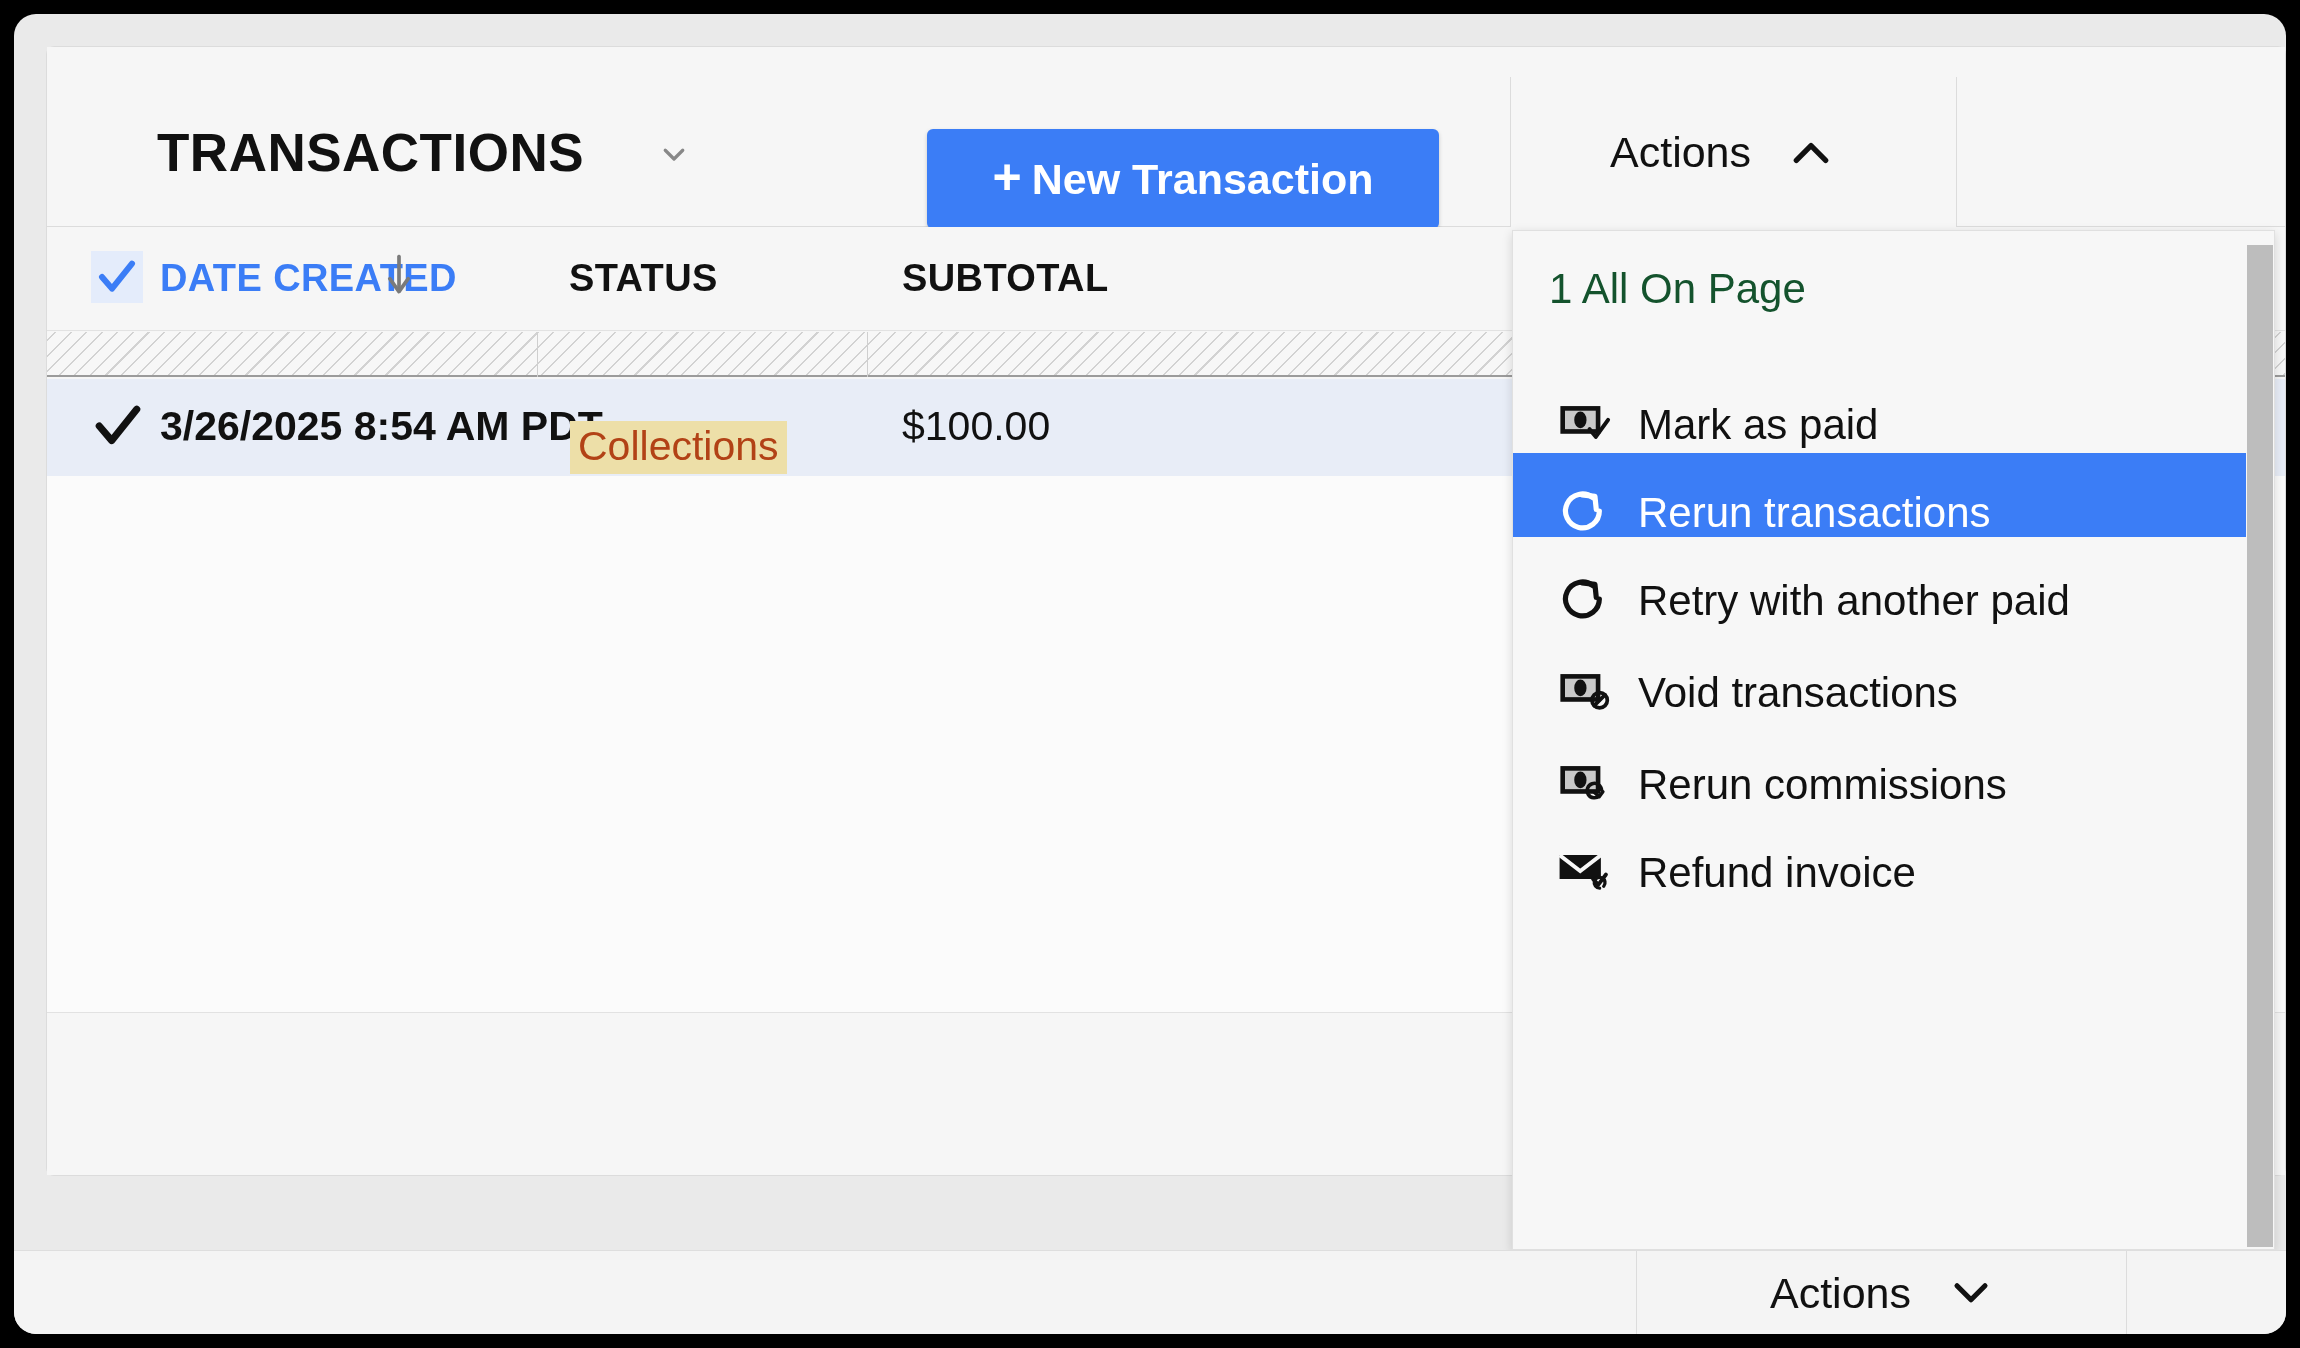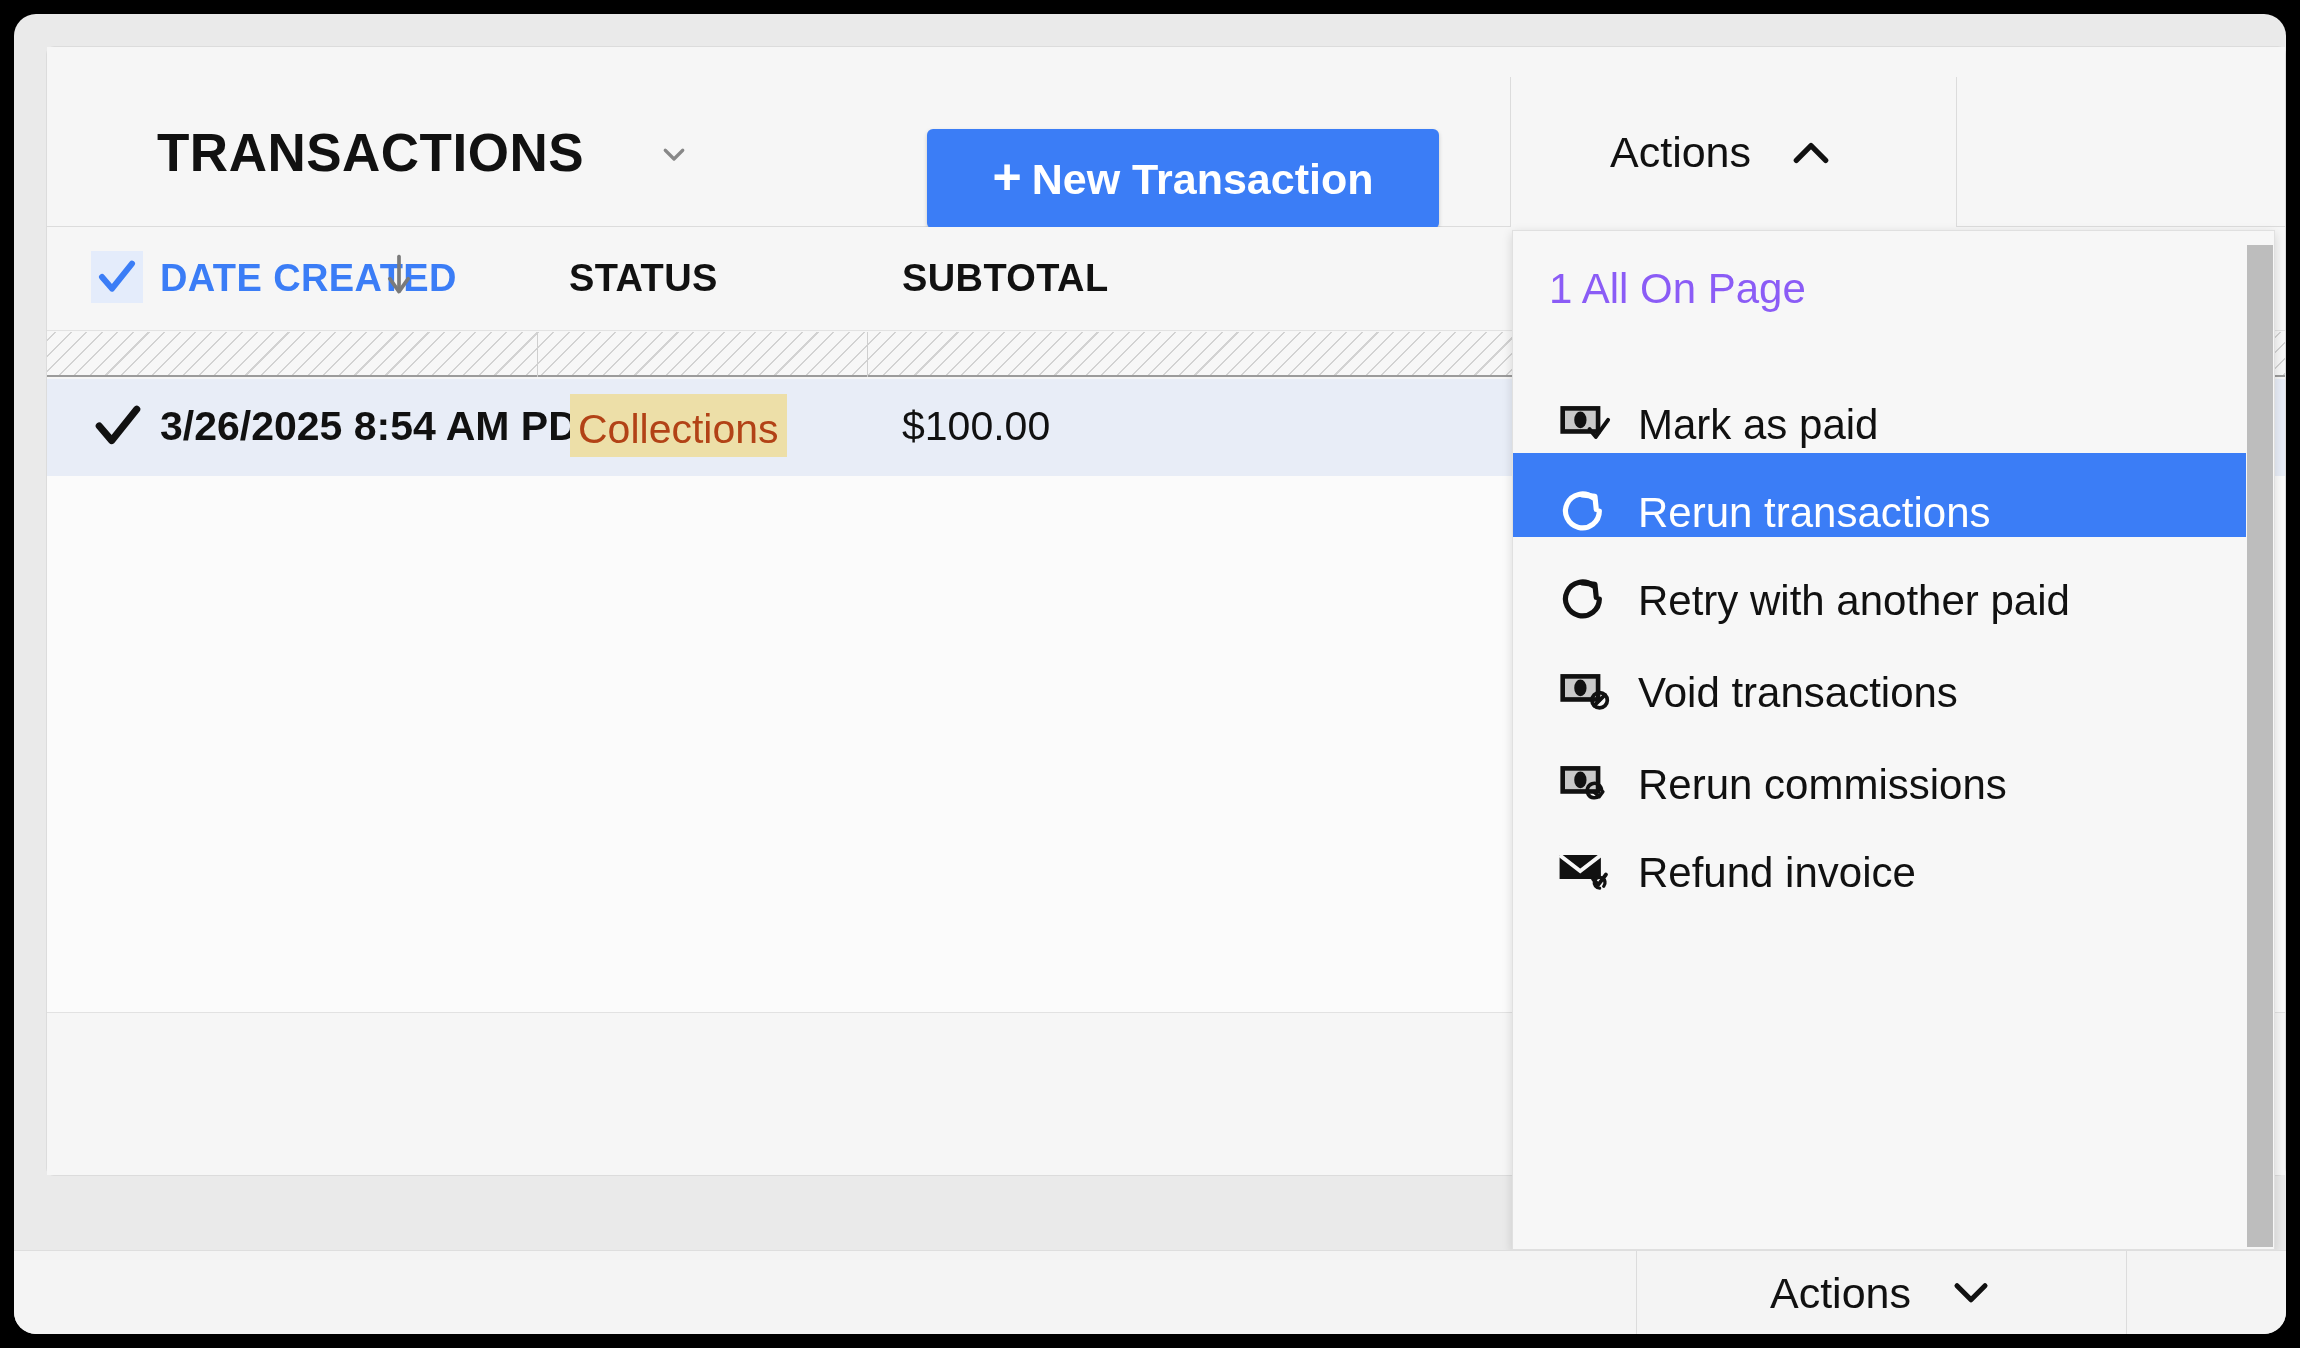--- a/index.html
+++ b/index.html
@@ -149,25 +149,25 @@
     height: 97px;
     background: #e8edf7;
     cursor: pointer;
   }
   #row-check { position: absolute; left: 44px; top: 22px; }
   #row-date {
     position: absolute; left: 113px; top: 24px;
     font-size: 41px; font-weight: 700; color: #111; white-space: nowrap;
   }
   #row-status-badge {
-    position: absolute; left: 523px; top: 15px;
+    position: absolute; left: 523px; top: 42px;
     background: #eddfa8;
     color: #b24216;
     font-size: 41px;
-    padding: 12px 8px 4px 8px;
+    padding: 2px 8px 4px 8px;
     white-space: nowrap;
   }
   #row-subtotal {
     position: absolute; left: 855px; top: 24px; width: 160px;
     text-align: left;
     font-size: 41px; color: #111; white-space: nowrap;
   }
 
   
   #table-body-empty {
@@ -190,21 +190,21 @@
     border: 1px solid #e0e0e0;
     box-shadow: 0 3px 10px rgba(0,0,0,.14);
     overflow: hidden;
     z-index: 20;
   }
   .menu-label {
     height: 116px;
     display: flex; align-items: center;
     padding-left: 36px;
     font-size: 42px;
-    color: #8b5cf6;
+    color: #14532d;
     white-space: nowrap;
   }
   .menu-item {
     height: 84px;
     display: flex; align-items: flex-end;
     padding-left: 45px;
     font-size: 42px;
     color: #111;
     cursor: pointer;
     white-space: nowrap;

